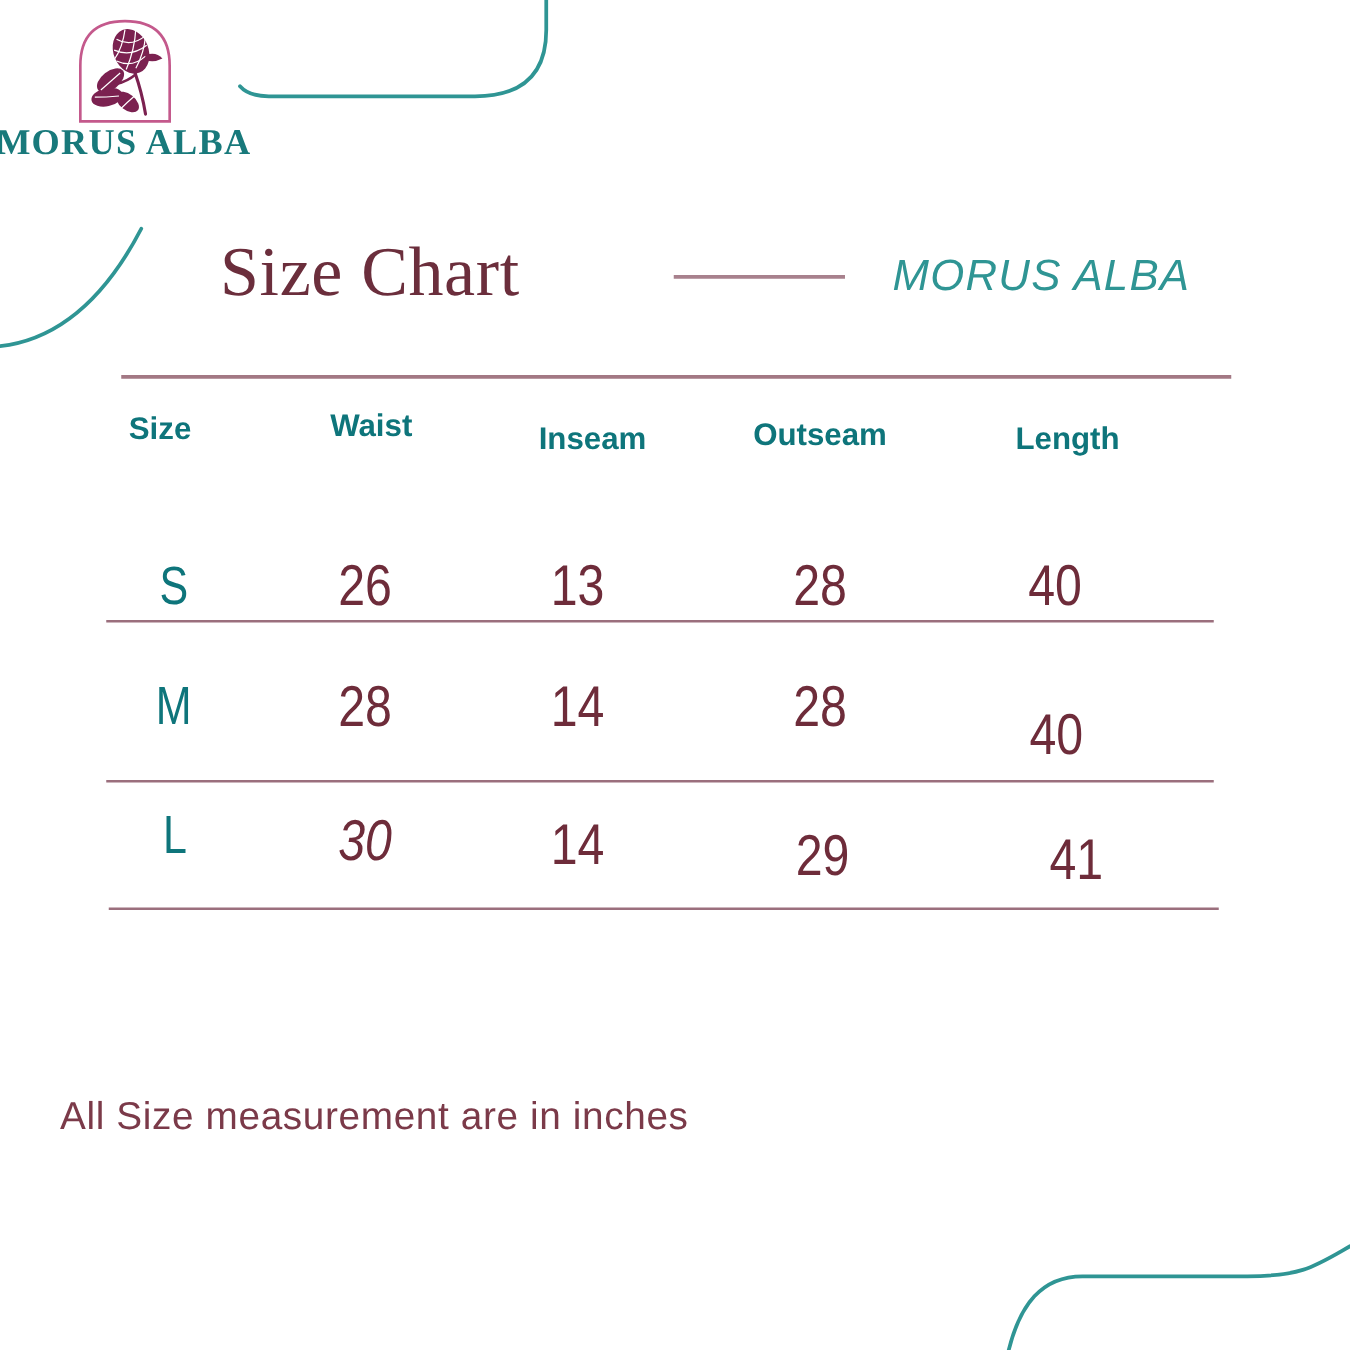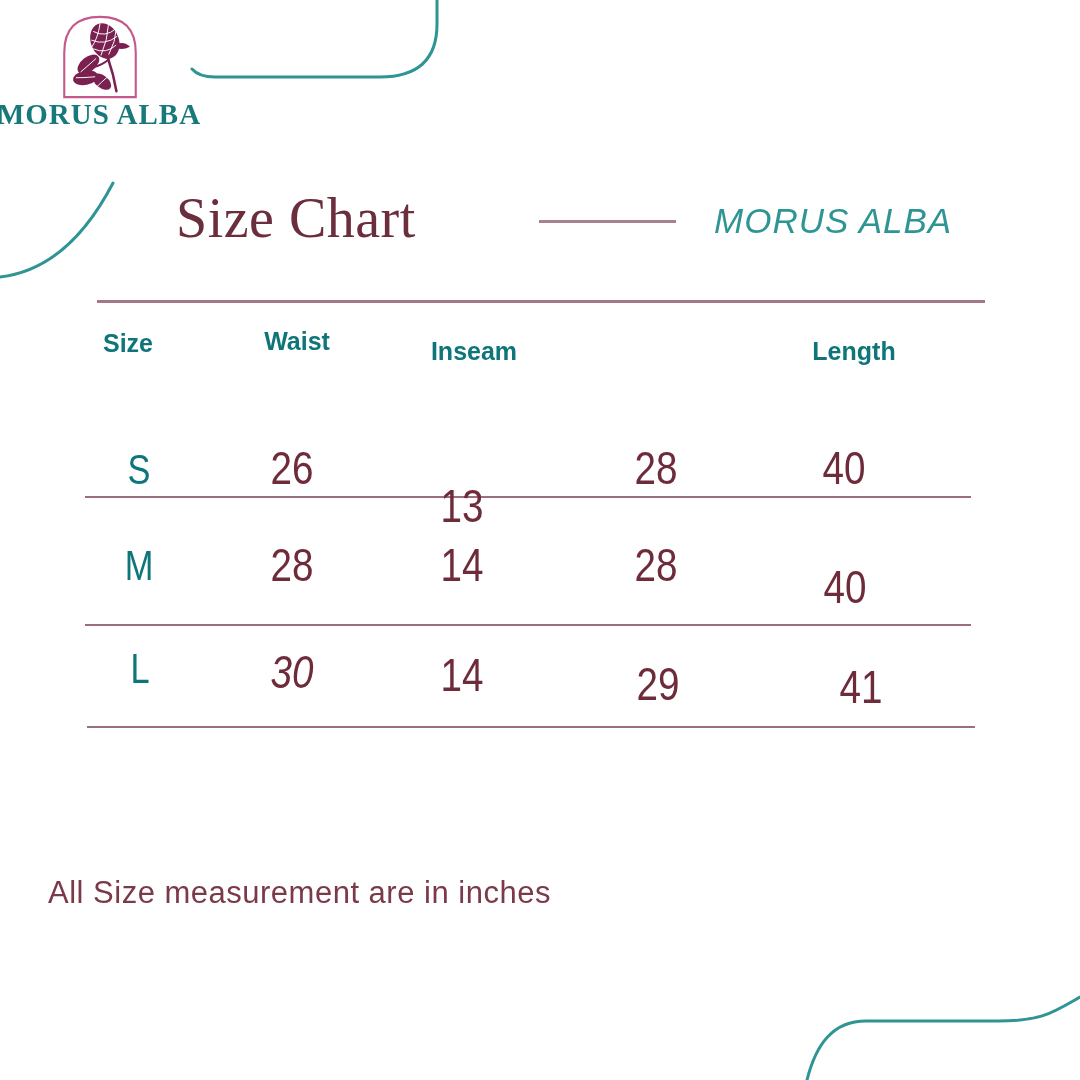--- a/index.html
+++ b/index.html
@@ -99,25 +99,26 @@
   <div class="brand-label">MORUS ALBA</div>
 
   <div class="hline top" style="left:97px;top:300px;width:888px;height:3px;"></div>
   <div class="hline" style="left:85px;top:496px;width:886px;height:2px;"></div>
   <div class="hline" style="left:85px;top:624px;width:886px;height:2px;"></div>
   <div class="hline" style="left:87px;top:726px;width:888px;height:2px;"></div>
 
   <div class="col-h" style="left:128px;top:331px;">Size</div>
   <div class="col-h" style="left:297px;top:329px;text-align:right;">Waist</div>
   <div class="col-h" style="left:474px;top:339px;">Inseam</div>
+  <div class="col-h" style="left:656px;top:336px;">Outseam</div>
   <div class="col-h" style="left:854px;top:339px;">Length</div>
 
   <div class="cell" style="left:139px;top:448px;"><span class="sz">S</span></div>
   <div class="cell" style="left:292px;top:445px;"><span class="n">26</span></div>
-  <div class="cell" style="left:462px;top:445px;margin-top:38px;"><span class="n">13</span></div>
+  <div class="cell" style="left:462px;top:445px;"><span class="n">13</span></div>
   <div class="cell" style="left:656px;top:445px;"><span class="n">28</span></div>
   <div class="cell" style="left:844px;top:445px;"><span class="n">40</span></div>
 
   <div class="cell" style="left:139px;top:544px;"><span class="sz">M</span></div>
   <div class="cell" style="left:292px;top:542px;"><span class="n">28</span></div>
   <div class="cell" style="left:462px;top:542px;"><span class="n">14</span></div>
   <div class="cell" style="left:656px;top:542px;"><span class="n">28</span></div>
   <div class="cell" style="left:845px;top:564px;"><span class="n">40</span></div>
 
   <div class="cell" style="left:140px;top:647px;"><span class="sz">L</span></div>

